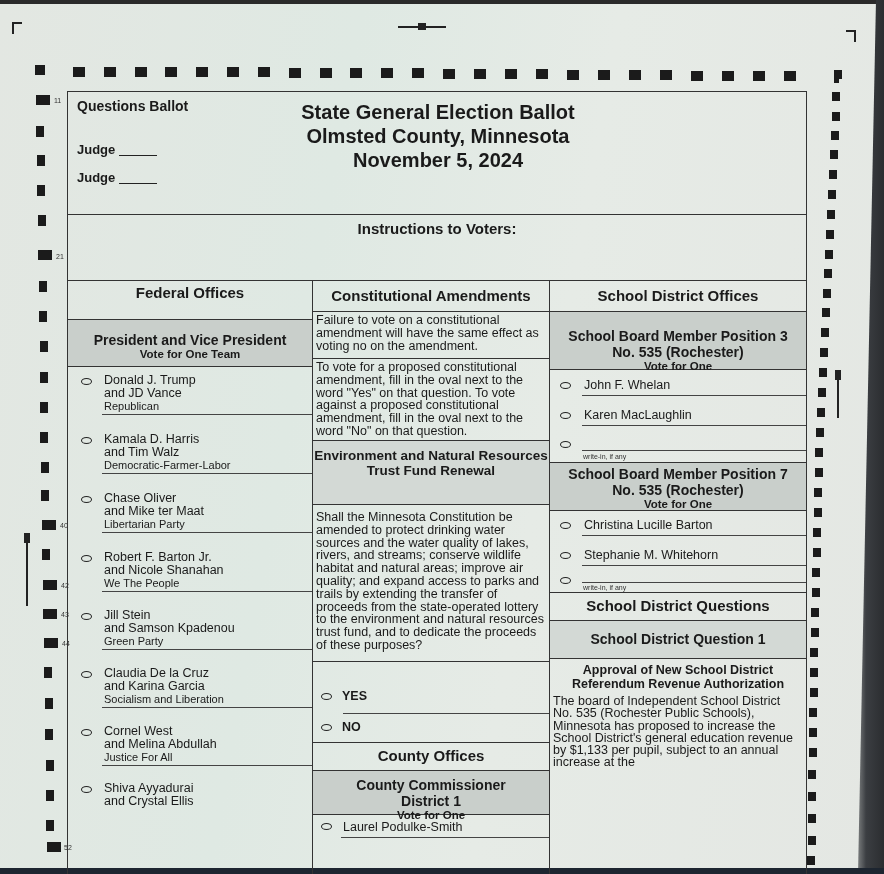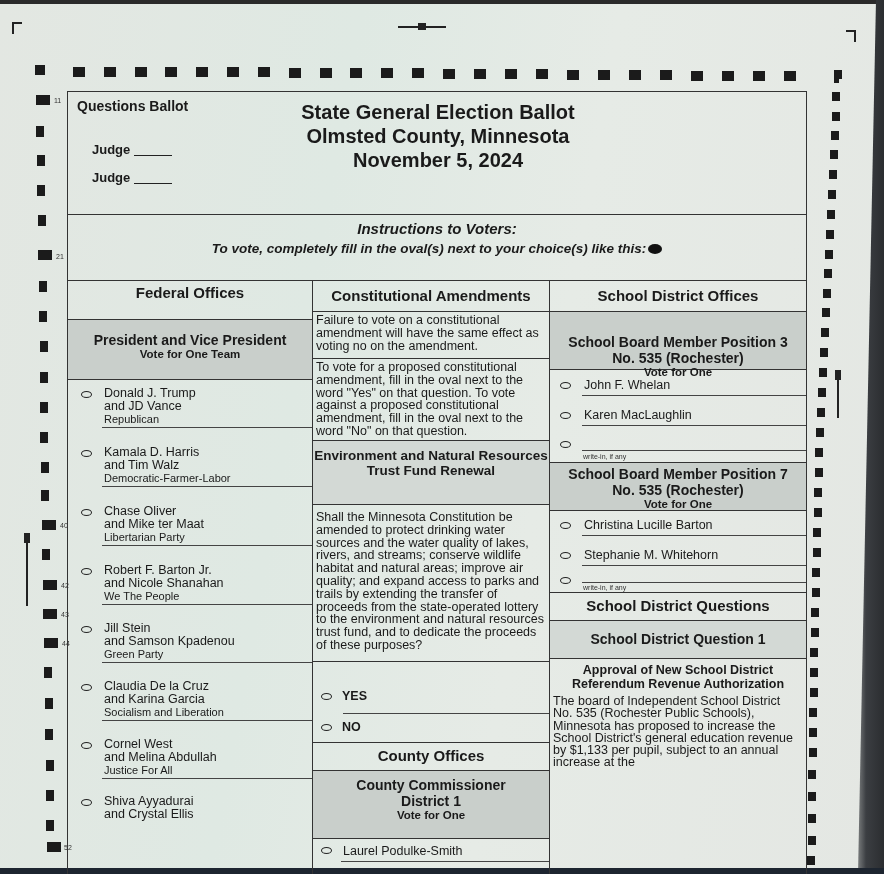--- a/index.html
+++ b/index.html
@@ -19,24 +19,24 @@
   .center-mark { position:absolute; left:398px; top:26px; width:48px; height:2px; background:#222; }
   .center-mark::after { content:""; position:absolute; left:20px; top:-3px; width:8px; height:7px; background:#222; }
   .tm { position:absolute; background:#1b1b1b; }
   .tm-num { position:absolute; font-size:7px; color:#333; }
   .side-bar { position:absolute; width:2px; background:#222; }
   .side-bar::after { content:""; position:absolute; left:-2px; width:6px; height:10px; background:#222; }
 
   .ballot { position:absolute; left:67px; top:91px; width:740px; height:790px; border:1.5px solid #333; box-sizing:border-box; }
   .hdr { position:absolute; left:0; top:0; width:100%; height:122px; border-bottom:1.5px solid #333; }
   .official { position:absolute; left:9px; top:6px; font-weight:bold; font-size:14px; }
-  .judge { position:absolute; left:24px; font-weight:bold; font-size:13px; }
+  .judge { position:absolute; left:9px; font-weight:bold; font-size:13px; }
   .judge .line { display:inline-block; width:38px; border-bottom:1.5px solid #222; margin-left:4px; vertical-align:-2px; }
   .title { position:absolute; left:150px; top:8px; width:440px; text-align:center; font-weight:bold; font-size:20px; line-height:24px; }
-  .instr { position:absolute; left:0; top:123px; width:100%; height:65px; border-bottom:1.5px solid #333; text-align:center; font-weight:bold;font-style:italic; }
+  .instr { position:absolute; left:0; top:123px; width:100%; height:65px; border-bottom:1.5px solid #333; text-align:center; font-weight:bold; }
   .instr .h { font-size:15px; margin-top:5px; }
   .instr .t { font-size:13.5px; margin-top:4px; }
   .instr .dot { display:inline-block; width:14px; height:10px; border-radius:50%; background:#111; vertical-align:-1px; margin-left:2px; }
 
   .col { position:absolute; top:188px; bottom:0; }
   .col1 { left:0; width:244px; border-right:1.5px solid #333; }
   .col2 { left:245px; width:236px; border-right:1.5px solid #333; }
   .col3 { left:482px; width:256px; }
   .sec-title { text-align:center; font-weight:bold; font-size:15px; border-bottom:1.5px solid #333; box-sizing:border-box; }
   .race { background:#c9cfcb; text-align:center; font-weight:bold; border-bottom:1.5px solid #333; box-sizing:border-box; }
@@ -179,26 +179,25 @@
     <div class="judge" style="top:78px"><span>Judge</span><span class="line"></span></div>
     <div class="title">
       <div>State General Election Ballot</div>
       <div>Olmsted County, Minnesota</div>
       <div>November 5, 2024</div>
     </div>
   </div>
 
   <div class="instr">
     <div class="h">Instructions to Voters:</div>
-    <div class="t"><span>To vote, completely fill in the oval(s) next to your choice(s) like this:</span><span class="dot"></span></div>
   </div>
 
   <div class="col col1">
     <div class="sec-title" style="height:40px;line-height:26px">Federal Offices</div>
-    <div class="race" style="height:60px;padding-top:12px">
+    <div class="race" style="height:47px;padding-top:12px">
       <div class="n">President and Vice President</div>
       <div class="v">Vote for One Team</div>
     </div>
     <div>
       <div class="cand" style="height:59px">
         <span class="oval" style="left:13px;top:11px"></span>
         <div class="names" style="left:36px;top:7px">
             <div>Donald J. Trump</div>
             <div>and JD Vance</div>
             <div class="party">Republican</div>
@@ -281,35 +280,35 @@
     <div class="cand" style="height:53px">
       <span class="oval" style="left:8px;top:31px"></span>
       <div class="names" style="left:29px;top:28px;font-weight:bold">YES</div>
       <span class="uline" style="left:30px;right:0;top:51px"></span>
     </div>
     <div class="cand" style="height:28px;border-bottom:1.5px solid #333">
       <span class="oval" style="left:8px;top:9px"></span>
       <div class="names" style="left:29px;top:6px;font-weight:bold">NO</div>
     </div>
     <div class="sec-title" style="height:28px;line-height:26px">County Offices</div>
-    <div class="race" style="height:68px;padding-top:6px">
+    <div class="race" style="height:44px;padding-top:6px">
       <div class="n">County Commissioner</div>
       <div class="n">District 1</div>
       <div class="v">Vote for One</div>
     </div>
     <div class="cand" style="height:28px">
       <span class="oval" style="left:8px;top:8px"></span>
       <div class="names" style="left:30px;top:6px">Laurel Podulke-Smith</div>
       <span class="uline" style="left:28px;right:0;top:22px"></span>
     </div>
   </div>
 
   <div class="col col3">
     <div class="sec-title" style="height:30px;line-height:28px;margin-top:2px">School District Offices</div>
-    <div class="race" style="height:58px;padding-top:22px">
+    <div class="race" style="height:58px;padding-top:16px">
       <div class="n">School Board Member Position 3</div>
       <div class="n">No. 535 (Rochester)</div>
       <div class="v">Vote for One</div>
     </div>
     <div class="cand" style="height:30px">
       <span class="oval" style="left:10px;top:12px"></span>
       <div class="names" style="left:34px;top:9px">John F. Whelan</div>
       <span class="uline" style="left:32px;right:0;top:25px"></span>
     </div>
     <div class="cand" style="height:30px">

